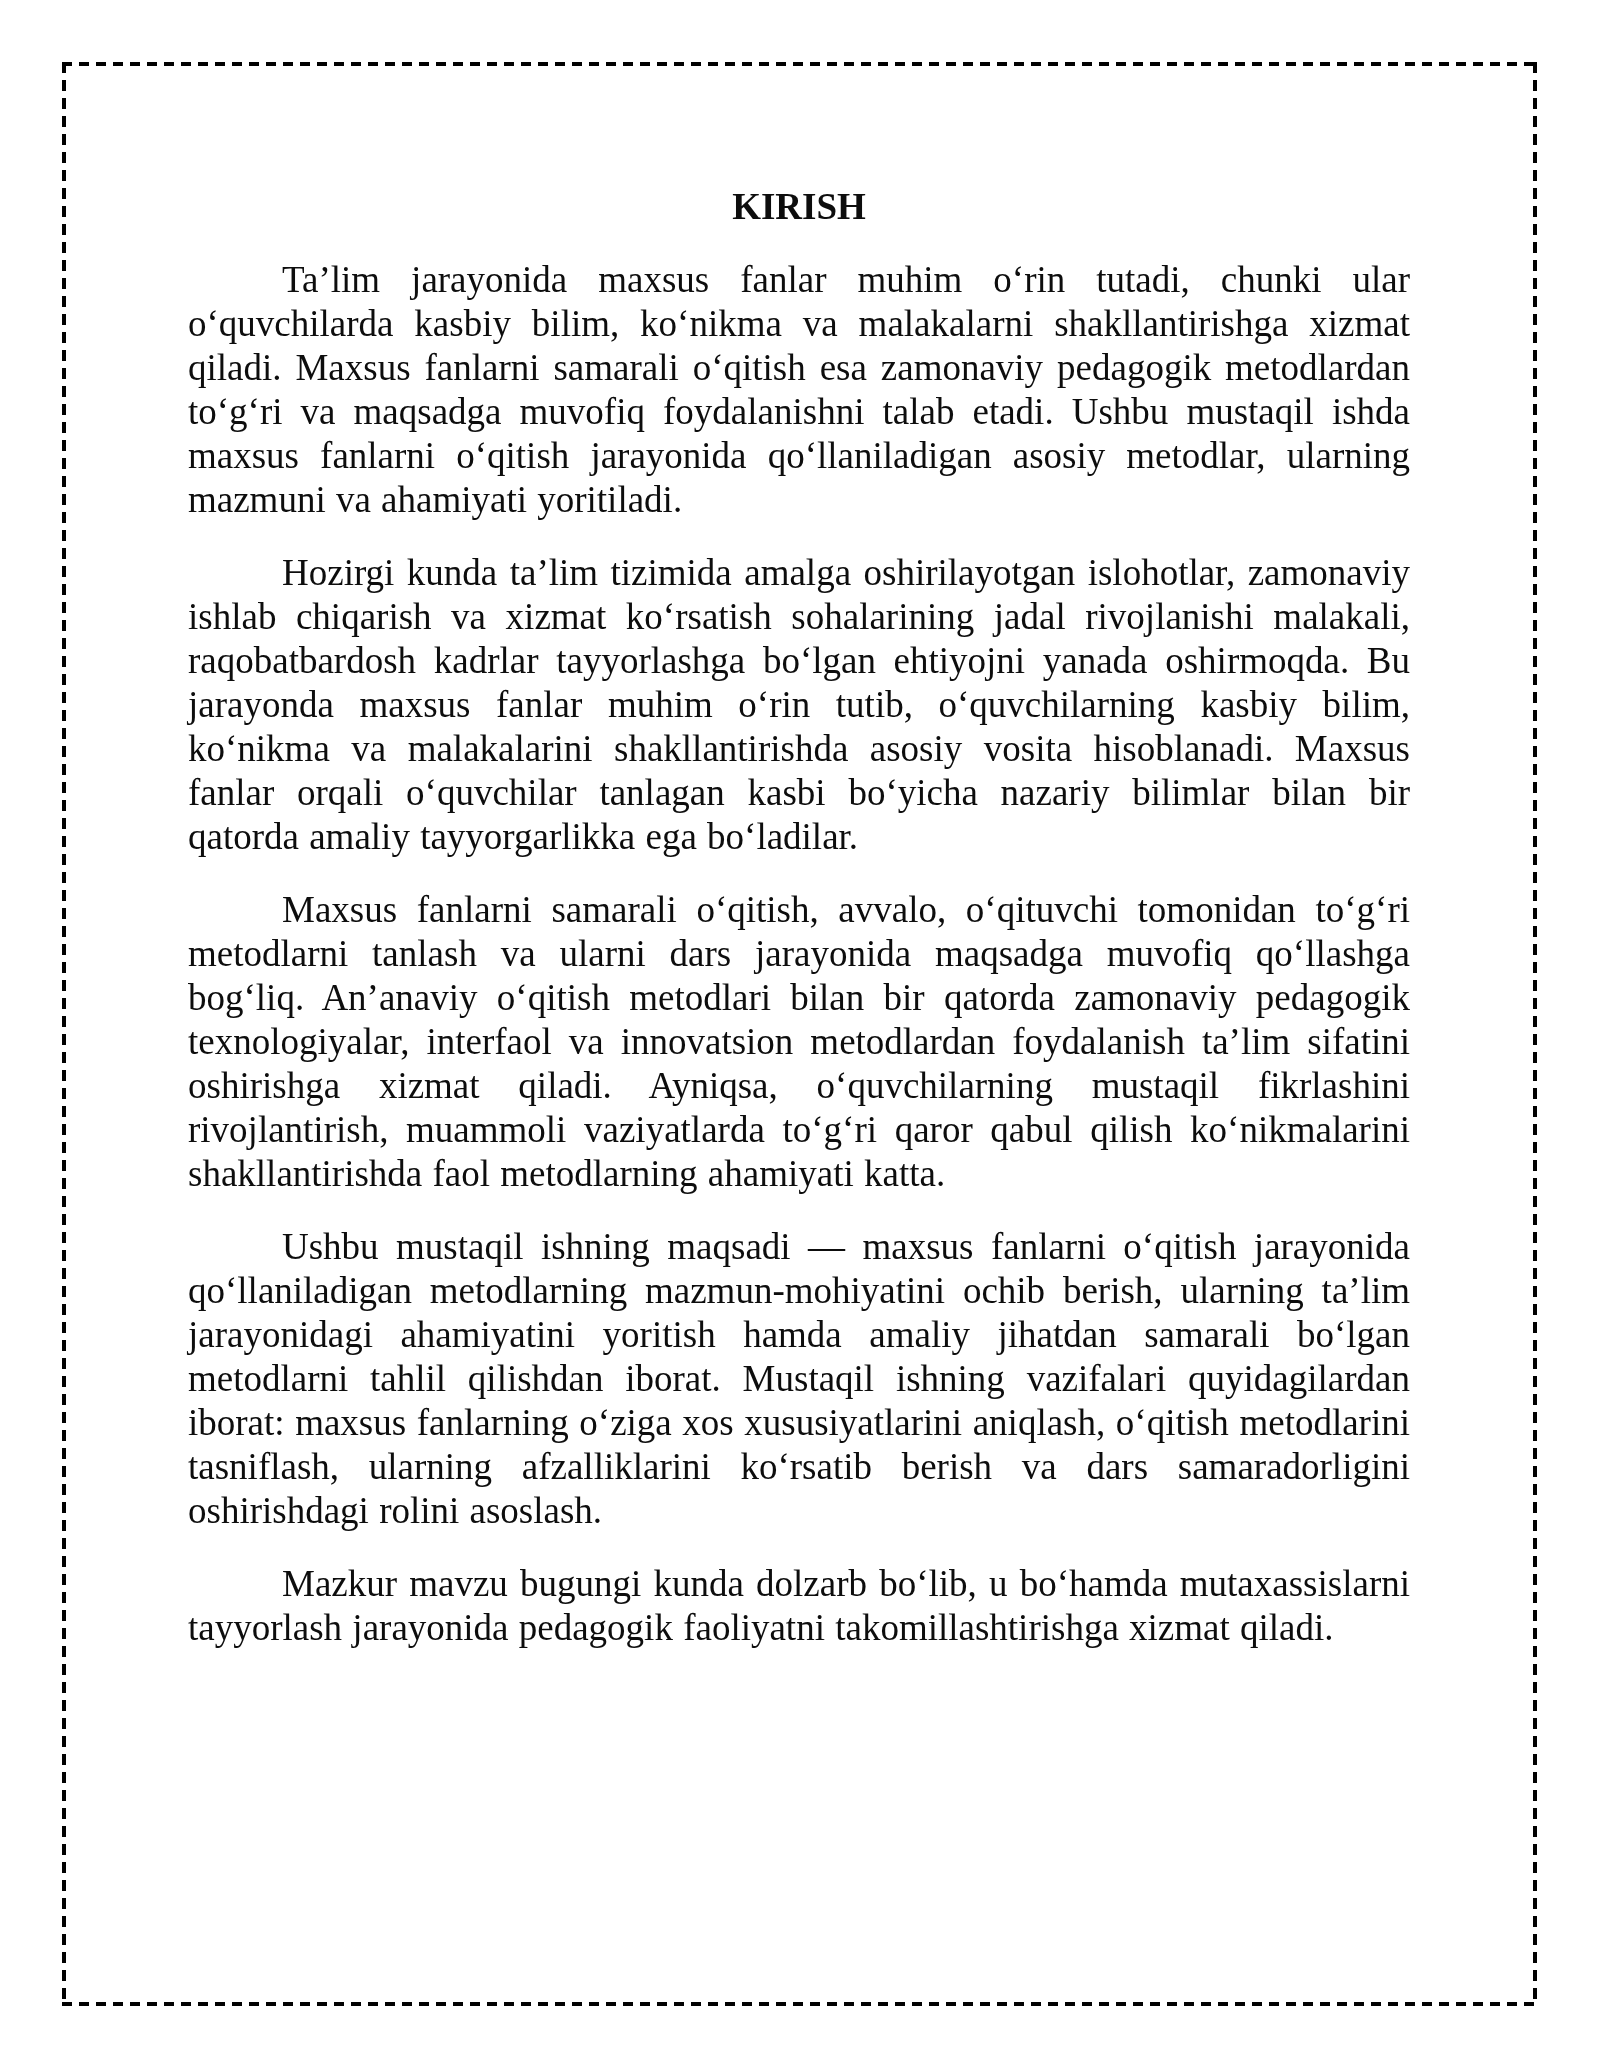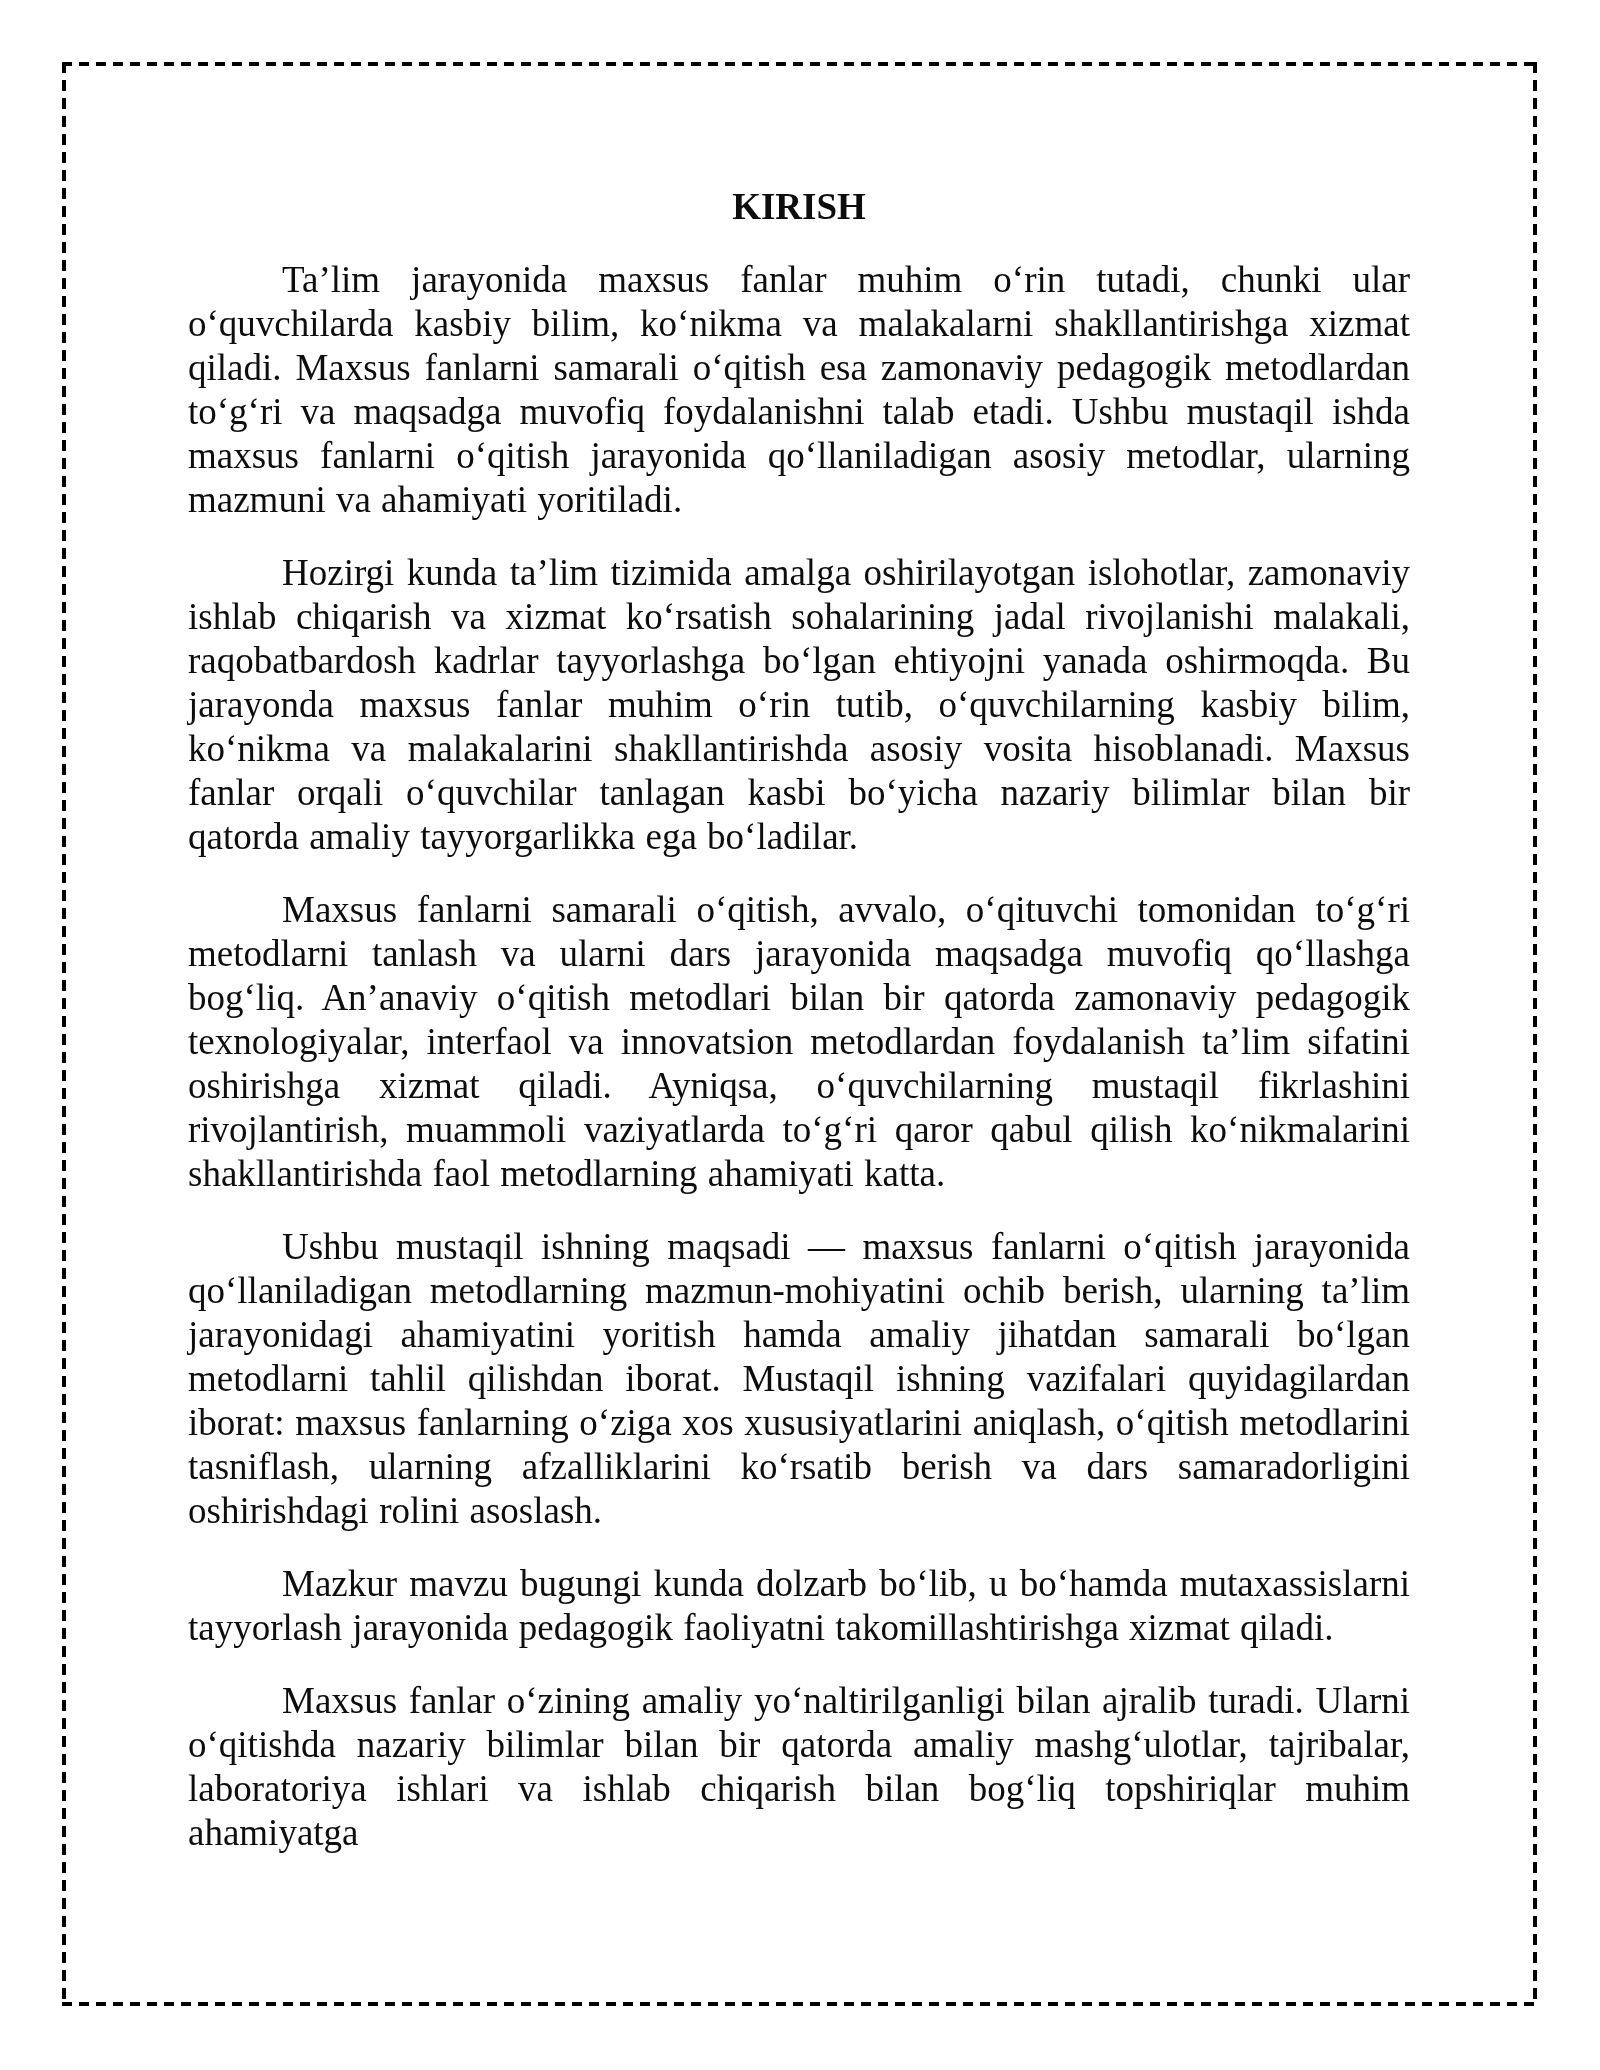--- a/index.html
+++ b/index.html
@@ -85,17 +85,16 @@
         <p class="para">Ta’lim jarayonida maxsus fanlar muhim o‘rin tutadi, chunki ular o‘quvchilarda kasbiy bilim, ko‘nikma va malakalarni shakllantirishga xizmat qiladi. Maxsus fanlarni samarali o‘qitish esa zamonaviy pedagogik metodlardan to‘g‘ri va maqsadga muvofiq foydalanishni talab etadi. Ushbu mustaqil ishda maxsus fanlarni o‘qitish jarayonida qo‘llaniladigan asosiy metodlar, ularning mazmuni va ahamiyati yoritiladi.</p>
 
         <p class="para">Hozirgi kunda ta’lim tizimida amalga oshirilayotgan islohotlar, zamonaviy ishlab chiqarish va xizmat ko‘rsatish sohalarining jadal rivojlanishi malakali, raqobatbardosh kadrlar tayyorlashga bo‘lgan ehtiyojni yanada oshirmoqda. Bu jarayonda maxsus fanlar muhim o‘rin tutib, o‘quvchilarning kasbiy bilim, ko‘nikma va malakalarini shakllantirishda asosiy vosita hisoblanadi. Maxsus fanlar orqali o‘quvchilar tanlagan kasbi bo‘yicha nazariy bilimlar bilan bir qatorda amaliy tayyorgarlikka ega bo‘ladilar.</p>
 
         <p class="para">Maxsus fanlarni samarali o‘qitish, avvalo, o‘qituvchi tomonidan to‘g‘ri metodlarni tanlash va ularni dars jarayonida maqsadga muvofiq qo‘llashga bog‘liq. An’anaviy o‘qitish metodlari bilan bir qatorda zamonaviy pedagogik texnologiyalar, interfaol va innovatsion metodlardan foydalanish ta’lim sifatini oshirishga xizmat qiladi. Ayniqsa, o‘quvchilarning mustaqil fikrlashini rivojlantirish, muammoli vaziyatlarda to‘g‘ri qaror qabul qilish ko‘nikmalarini shakllantirishda faol metodlarning ahamiyati katta.</p>
 
         <p class="para">Ushbu mustaqil ishning maqsadi — maxsus fanlarni o‘qitish jarayonida qo‘llaniladigan metodlarning mazmun-mohiyatini ochib berish, ularning ta’lim jarayonidagi ahamiyatini yoritish hamda amaliy jihatdan samarali bo‘lgan metodlarni tahlil qilishdan iborat. Mustaqil ishning vazifalari quyidagilardan iborat: maxsus fanlarning o‘ziga xos xususiyatlarini aniqlash, o‘qitish metodlarini tasniflash, ularning afzalliklarini ko‘rsatib berish va dars samaradorligini oshirishdagi rolini asoslash.</p>
 
         <p class="para">Mazkur mavzu bugungi kunda dolzarb bo‘lib, u bo‘hamda mutaxassislarni tayyorlash jarayonida pedagogik faoliyatni takomillashtirishga xizmat qiladi.</p>
 
-        <p class="para">Maxsus fanlar o‘zining amaliy yo‘naltirilganligi bilan ajralib turadi. Ularni o‘qitishda nazariy bilimlar bilan bir qatorda amaliy mashg‘ulotlar, tajribalar, laboratoriya ishlari va ishlab chiqarish bilan bog‘liq topshiriqlar muhim ahamiyatga</p>
       </div>
   </div>
 
 </div>
 
 </body></html>

